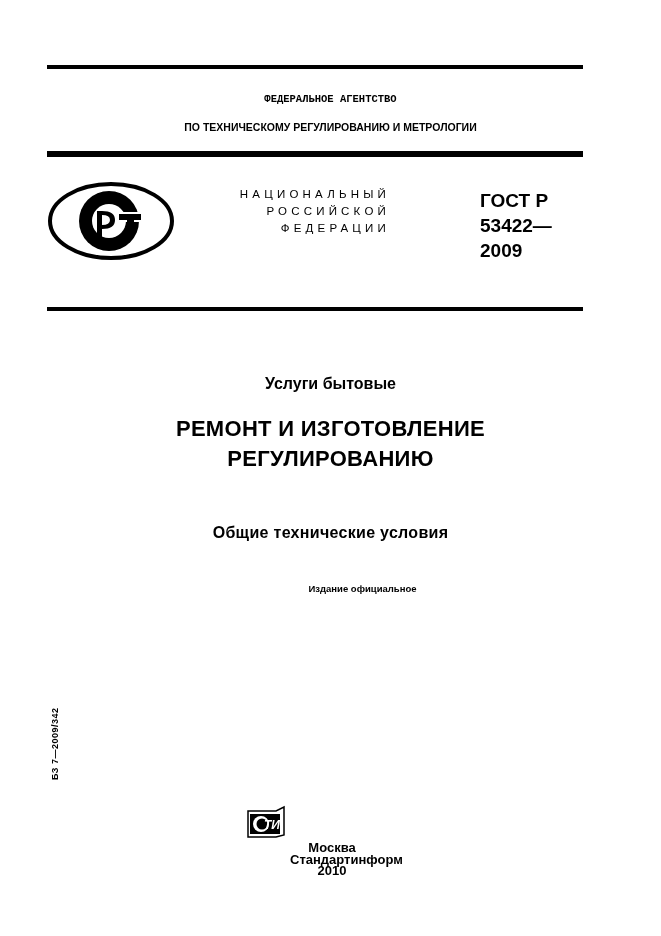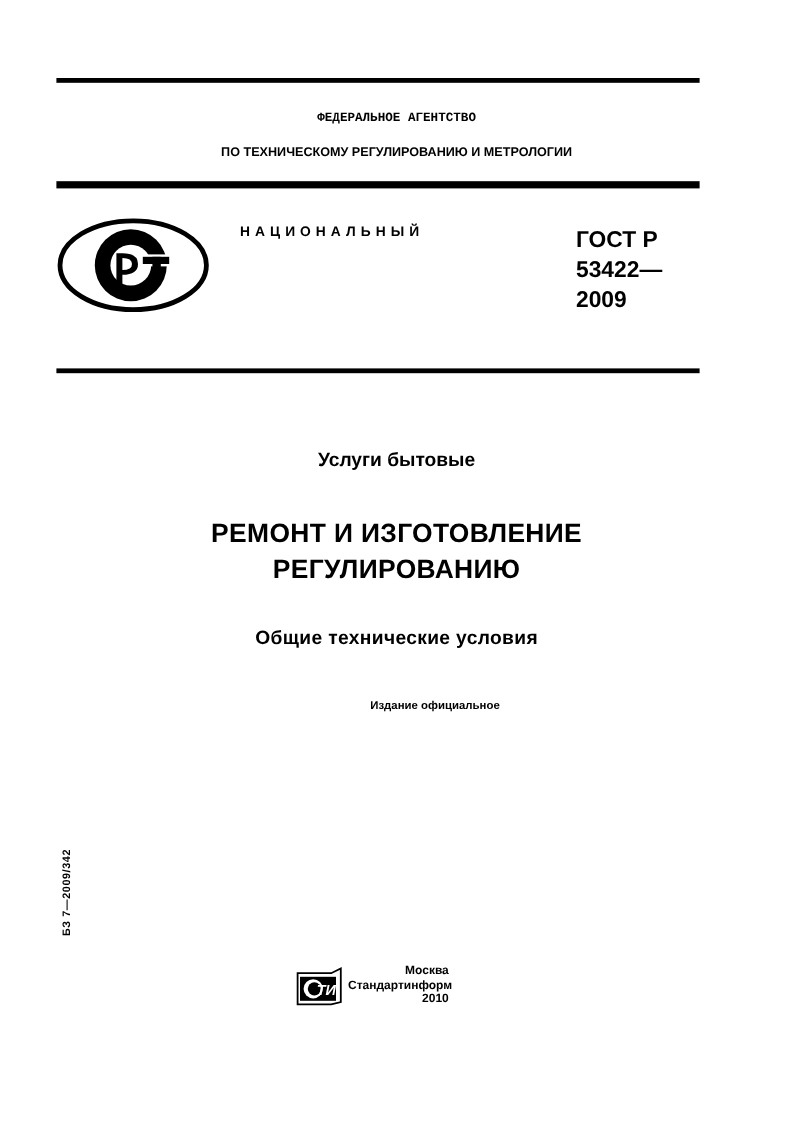--- a/index.html
+++ b/index.html
@@ -2,29 +2,29 @@
 <html><head>
   <meta charset="utf-8">
   <style>
     html, body { margin: 0; padding: 0; background: #ffffff; }
     body { width: 661px; height: 936px; position: relative; overflow: hidden; color: #000; font-family: "Liberation Sans", sans-serif; }
     .rule { position: absolute; left: 47px; width: 536px; background: #000; }
     .center { position: absolute; left: 0; width: 661px; text-align: center; font-weight: bold; }
     .agency1 { top: 93px; font-size: 10.5px; font-family: Liberation Mono, monospace; }
     .agency2 { top: 121px; font-size: 10.5px; }
     .logo { position: absolute; left: 47px; top: 181px; width: 128px; height: 80px; }
-    .natstd { position: absolute; left: 200px; top: 186px; width: 190px; text-align: left; font-weight: bold; font-size: 11.5px; letter-spacing: 4.2px; line-height: 17px; }
+    .natstd { position: absolute; left: 200px; top: 186px; width: 190px; text-align: right; font-weight: normal; font-size: 11.5px; letter-spacing: 4.2px; line-height: 17px; }
     .gost { position: absolute; left: 480px; top: 188px; font-weight: bold; font-size: 19px; line-height: 25px; }
     .subtitle { top: 375px; font-size: 16px; }
-    .title { top: 414px; font-size: 22px; line-height: 30px; letter-spacing: 0.3px; margin-top: 16px; }
+    .title { top: 414px; font-size: 22px; line-height: 30px; letter-spacing: 0.3px; }
     .title2 { top: 524px; font-size: 16px; letter-spacing: 0.3px; }
     .edition { top: 583px; font-size: 9.5px; padding-left: 32px; }
     .vert { position: absolute; left: 50px; top: 780px; transform-origin: 0 0; transform: rotate(-90deg); font-weight: bold; font-size: 9px; white-space: nowrap; letter-spacing: 0.5px; }
     .pub-logo { position: absolute; left: 246px; top: 805px; width: 40px; height: 34px; }
-    .pub-text { position: absolute; left: 290px; top: 804px; width: 84px; text-align: right; font-weight: bold; font-size: 10px; line-height: 11.5px; }
+    .pub-text { position: absolute; left: 290px; top: 842px; width: 84px; text-align: center; font-weight: bold; font-size: 13px; line-height: 11.5px; }
   </style>
 </head>
 <body>
 
 <div class="rule" style="top:65px;height:4px;"></div>
 
 <div class="center agency1">ФЕДЕРАЛЬНОЕ АГЕНТСТВО</div>
 <div class="center agency2">ПО ТЕХНИЧЕСКОМУ РЕГУЛИРОВАНИЮ И МЕТРОЛОГИИ</div>
 
 <div class="rule" style="top:151px;height:6px;"></div>
@@ -35,20 +35,22 @@
   <circle cx="62" cy="40" r="17" fill="#fff"></circle>
   <rect x="70" y="31" width="26" height="10" fill="#fff"></rect>
   <rect x="72" y="33" width="22" height="6" fill="#000"></rect>
   <rect x="80" y="33" width="7" height="20" fill="#000"></rect>
   <path d="M50 30 L50 58 L55 58 L55 48 Q68 48 68 39 Q68 30 55 30 Z" fill="#000"></path>
   <path d="M55 34 L55 44 Q63 44 63 39 Q63 34 55 34 Z" fill="#fff"></path>
 </svg>
 
 <div class="natstd">
   <div>НАЦИОНАЛЬНЫЙ</div>
+  <div>РОССИЙСКОЙ</div>
+  <div>ФЕДЕРАЦИИ</div>
 </div>
 
 <div class="gost">
   <div>ГОСТ Р</div>
   <div>53422—</div>
   <div>2009</div>
 </div>
 
 <div class="rule" style="top:307px;height:4px;"></div>
 

